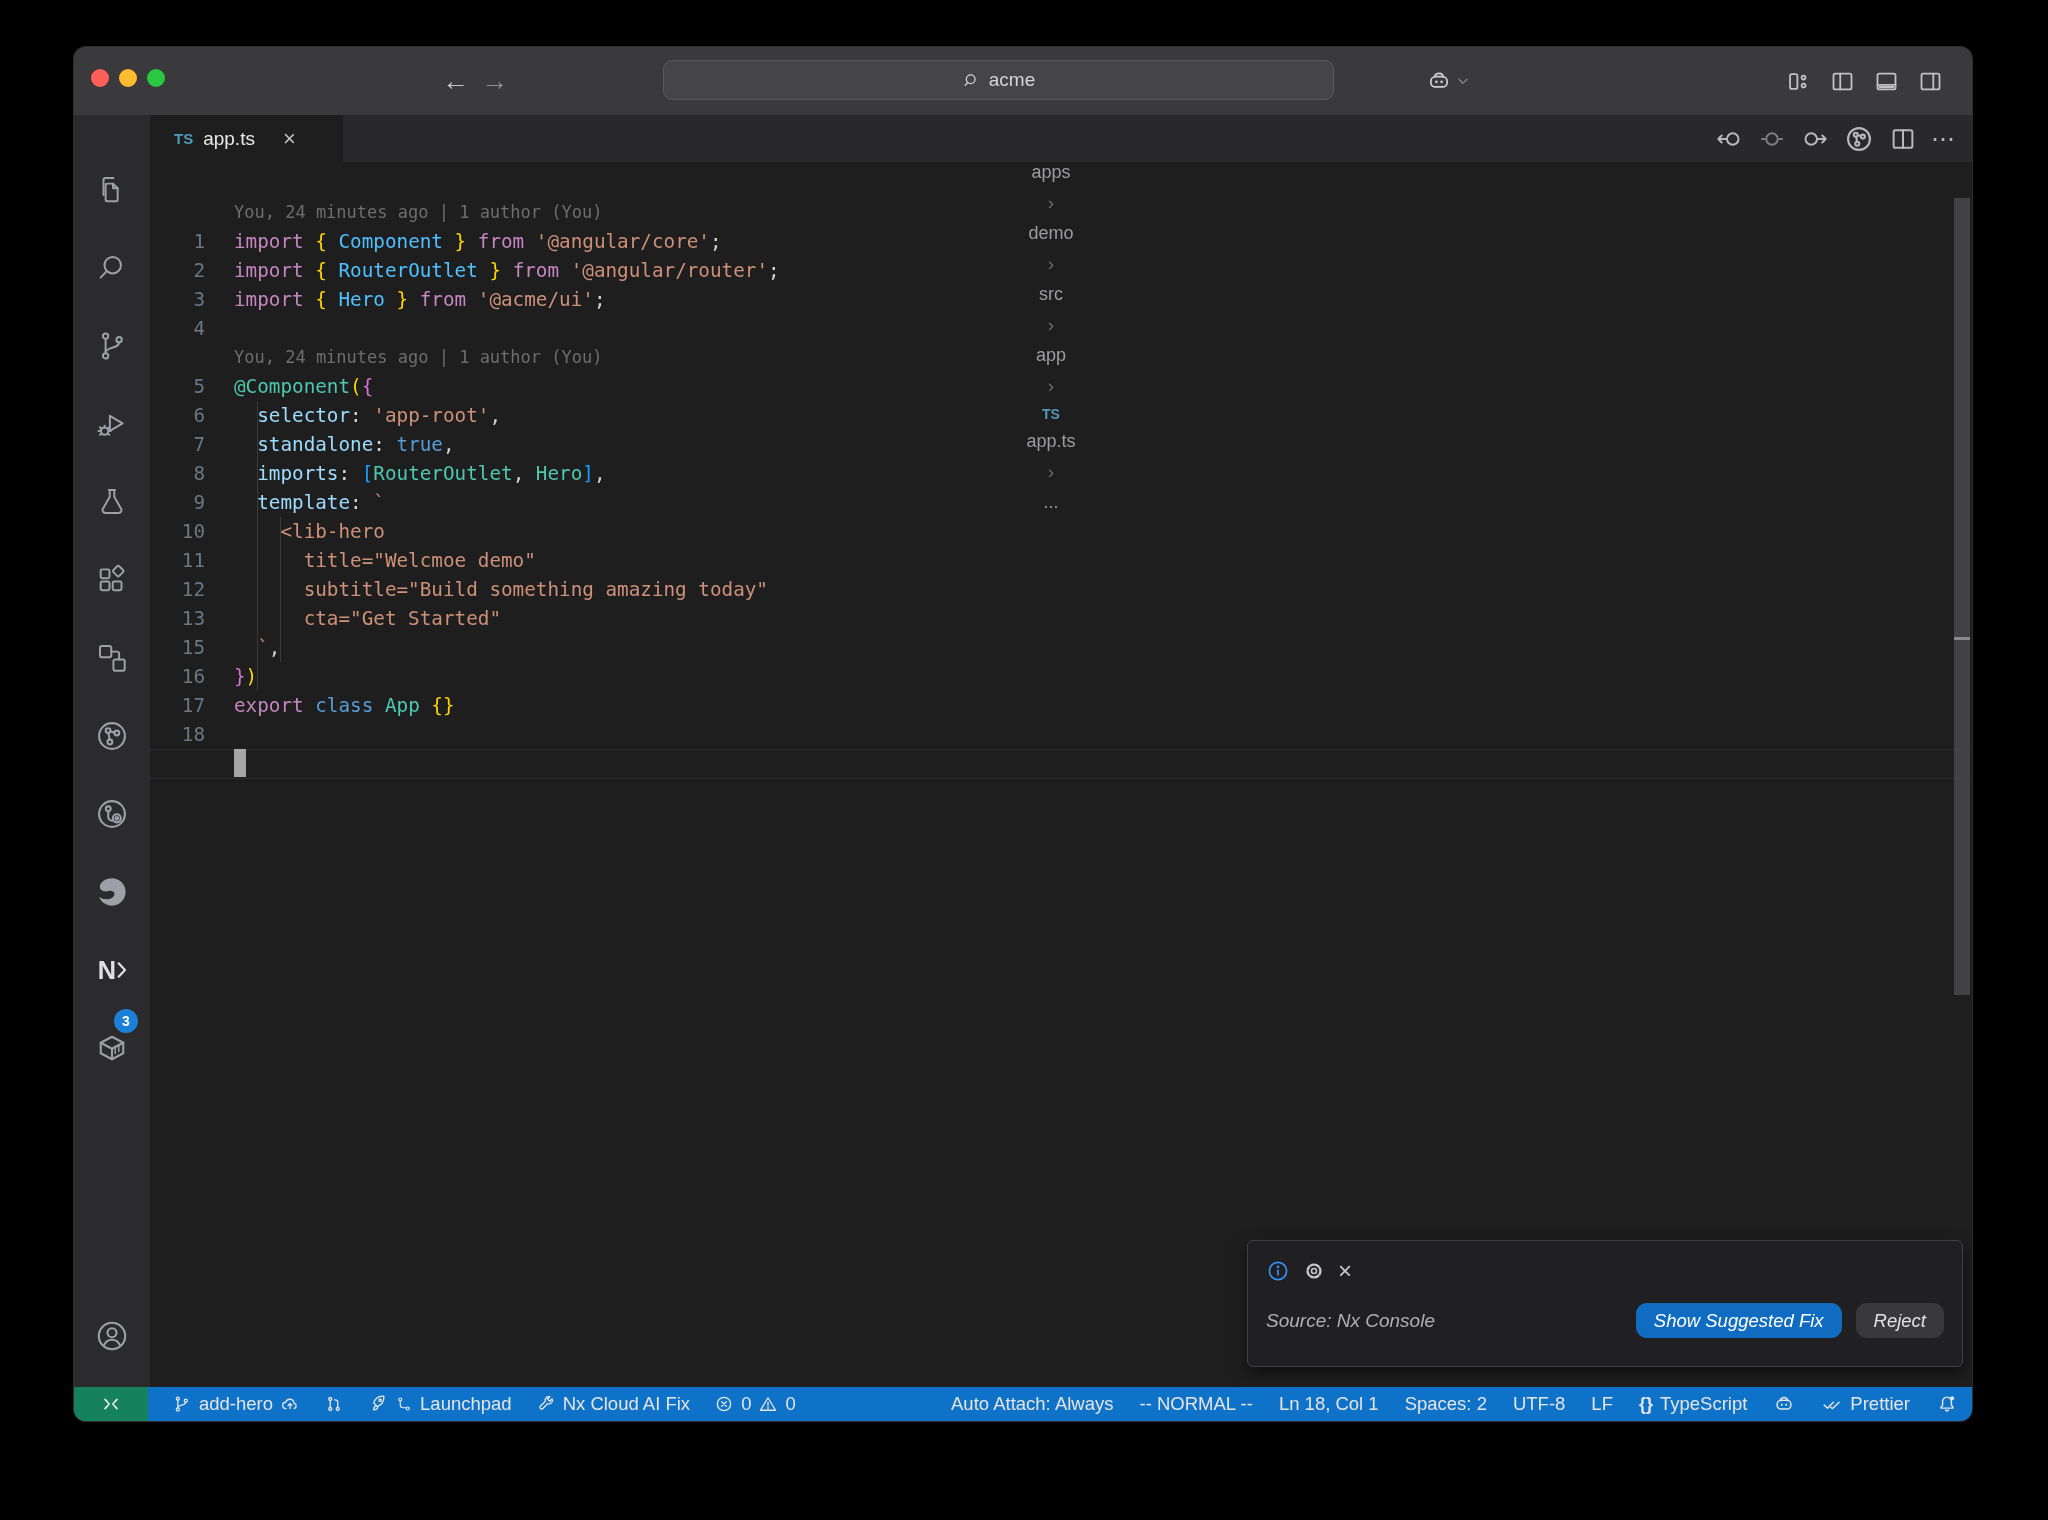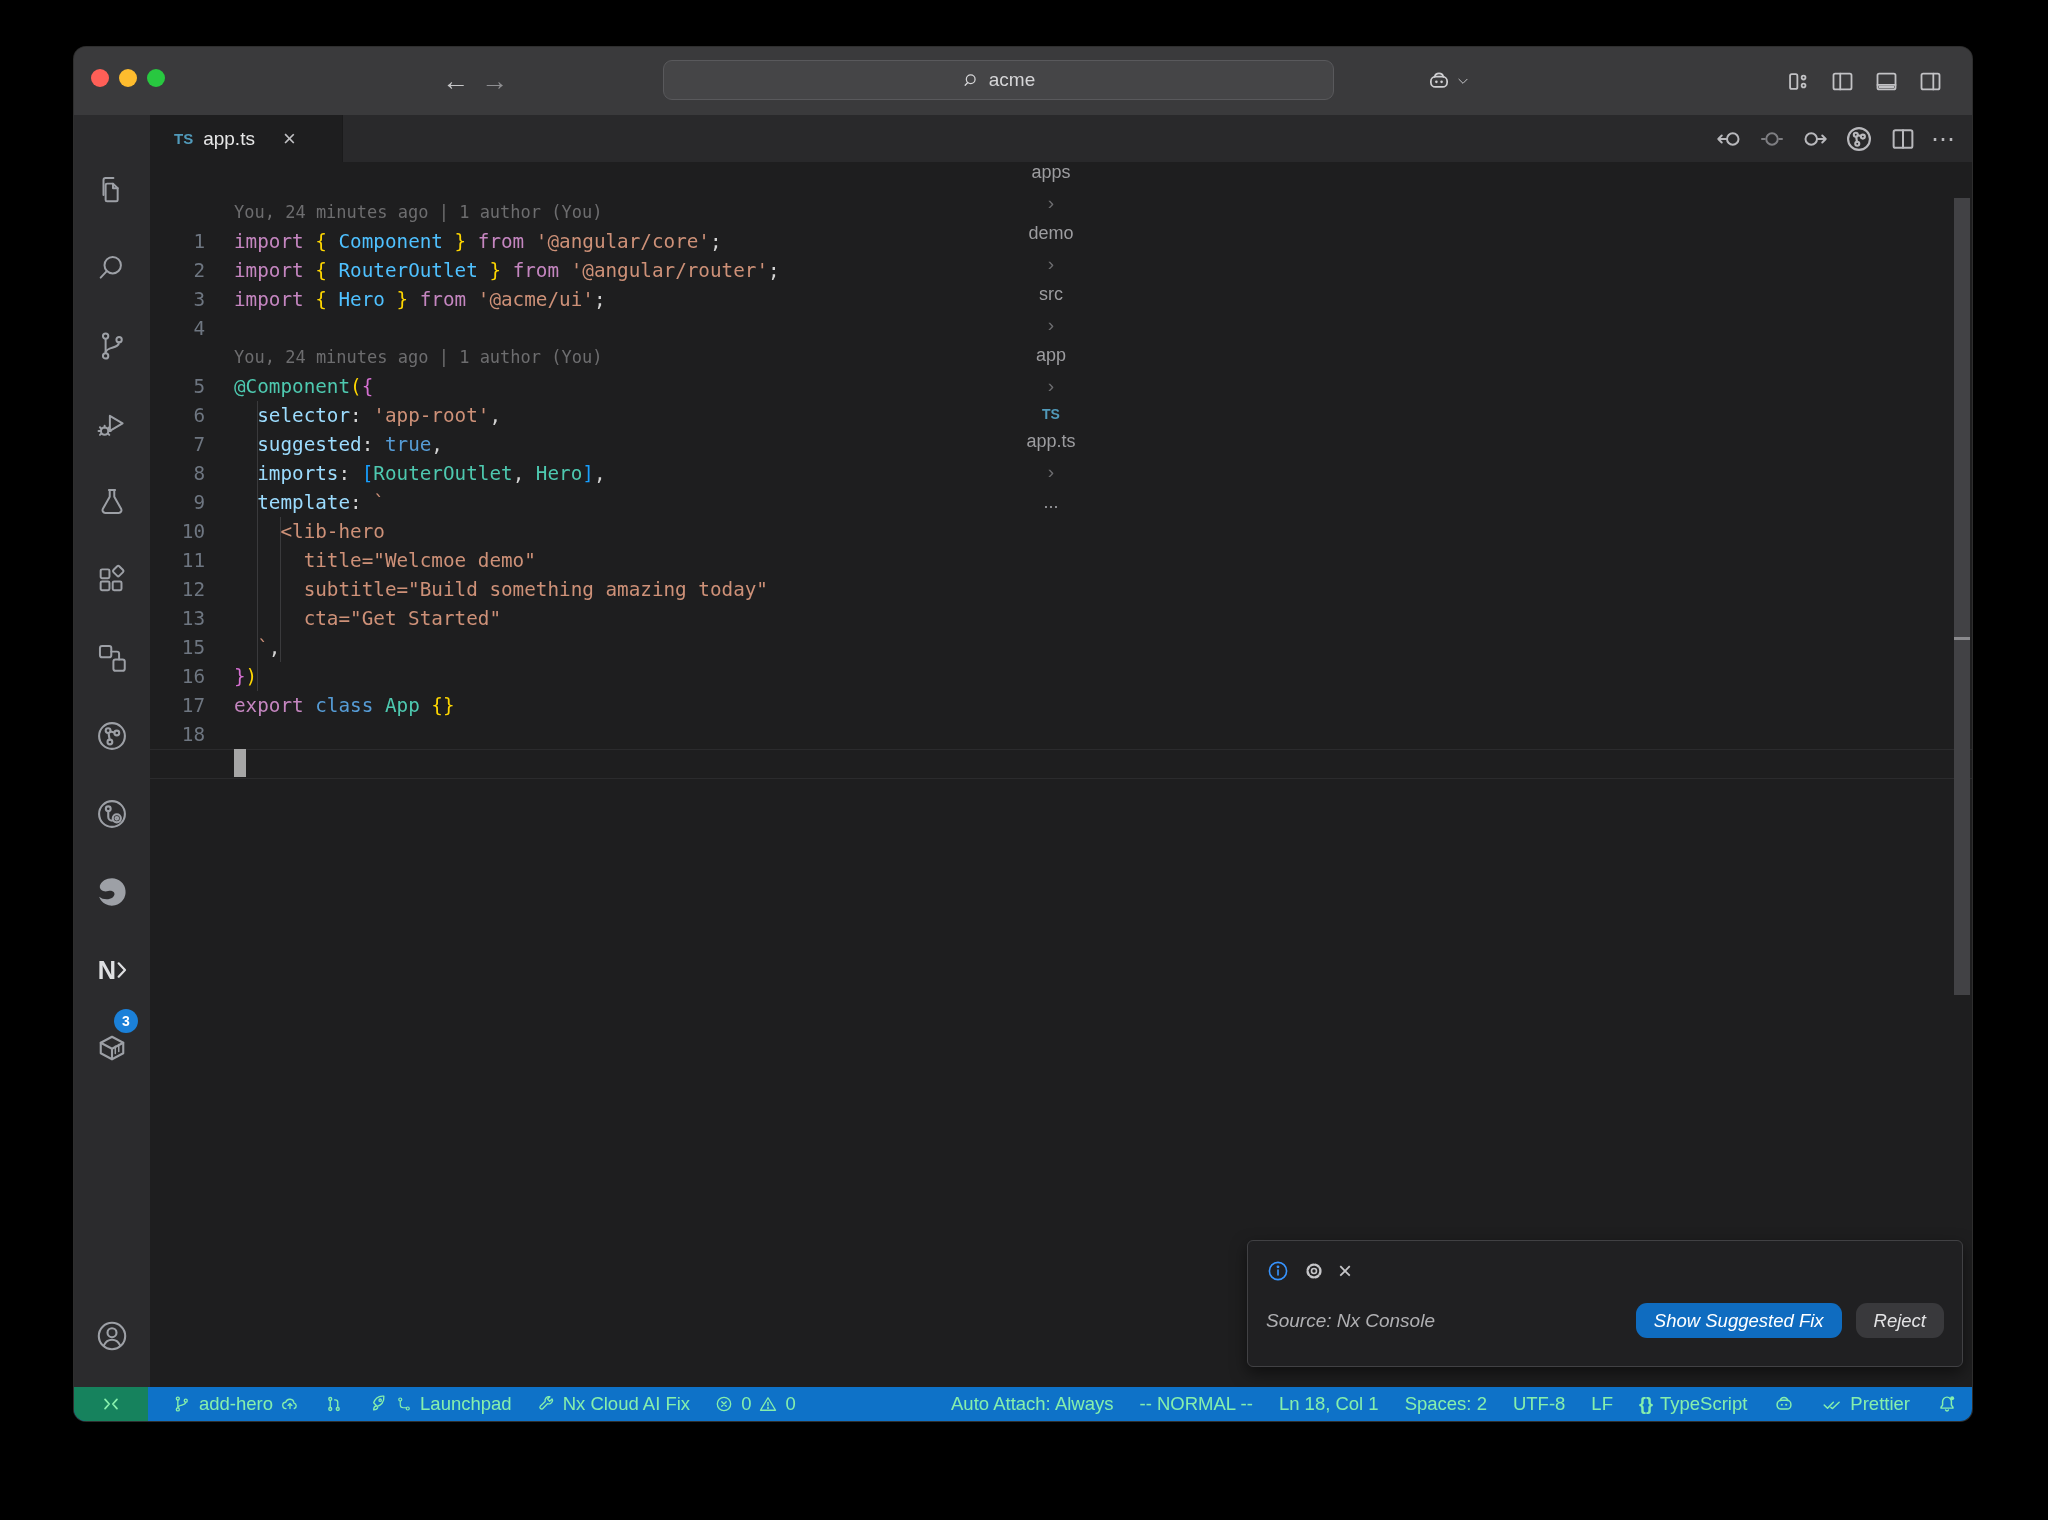--- a/index.html
+++ b/index.html
@@ -60,21 +60,21 @@
   .notif-title{color:#dcdcde;font-size:19px;flex:1;}
   .notif-ico{color:#c5c5c8;}
   .notif-close{color:#c5c5c8;font-size:24px;}
   .notif-row2{display:flex;align-items:center;padding:18px 18px 0 18px;font-style:italic;}
   .notif-src{color:#b0b0b3;font-size:19px;flex:1;}
   .btn{height:35px;display:flex;align-items:center;border-radius:11px;font-size:18.5px;padding:0 18px;}
   .btn-primary{background:#0f6cc0;color:#fff;margin-right:14px;}
   .btn-secondary{background:#39393c;color:#e3e3e5;}
   
   .statusbar{position:absolute;left:0;bottom:0;width:100%;height:34px;background:#0e72c8;display:flex;
-    align-items:center;color:#86efac;font-size:18.5px;}
+    align-items:center;color:#e5e5e5;font-size:18.5px;}
   .remote{width:74px;height:34px;background:#16825d;display:flex;align-items:center;justify-content:center;flex:0 0 74px;}
   .sbi{display:flex;align-items:center;gap:7px;margin-left:24px;white-space:nowrap;}
   .sb-spacer{flex:1;}
   .sbi-r{margin-left:0;margin-right:26px;}
   .braces{font-weight:bold;font-size:18px;}
   svg{display:block;}
   .ic{fill:none;stroke:currentColor;stroke-width:1.6;stroke-linecap:round;stroke-linejoin:round;}
   .ic-a{fill:none;stroke:currentColor;stroke-width:1.4;stroke-linecap:round;stroke-linejoin:round;}
 </style>
 </head>
@@ -312,21 +312,21 @@
         <div class="crow">
           <div class="gut">5</div>
           <div class="ctext"><span class="tk-teal">@Component</span><span class="tk-b1">(</span><span class="tk-b2">{</span></div>
         </div>
         <div class="crow">
           <div class="gut">6</div>
           <div class="ctext"><span class="tk-p">  </span><span class="tk-prop">selector</span><span class="tk-p">: </span><span class="tk-str">'app-root'</span><span class="tk-p">,</span></div>
         </div>
         <div class="crow">
           <div class="gut">7</div>
-          <div class="ctext"><span class="tk-p">  </span><span class="tk-prop">suggested</span><span class="tk-p">: </span><span class="tk-bkw">true</span><span class="tk-p">,</span></div>
+          <div class="ctext"><span class="tk-p">  </span><span class="tk-prop">standalone</span><span class="tk-p">: </span><span class="tk-bkw">true</span><span class="tk-p">,</span></div>
         </div>
         <div class="crow">
           <div class="gut">8</div>
           <div class="ctext"><span class="tk-p">  </span><span class="tk-prop">imports</span><span class="tk-p">: </span><span class="tk-b3">[</span><span class="tk-teal">RouterOutlet</span><span class="tk-p">, </span><span class="tk-teal">Hero</span><span class="tk-b3">]</span><span class="tk-p">,</span></div>
         </div>
         <div class="crow">
           <div class="gut">9</div>
           <div class="ctext"><span class="tk-p">  </span><span class="tk-prop">template</span><span class="tk-p">: </span><span class="tk-str">`</span></div>
         </div>
         <div class="crow">

